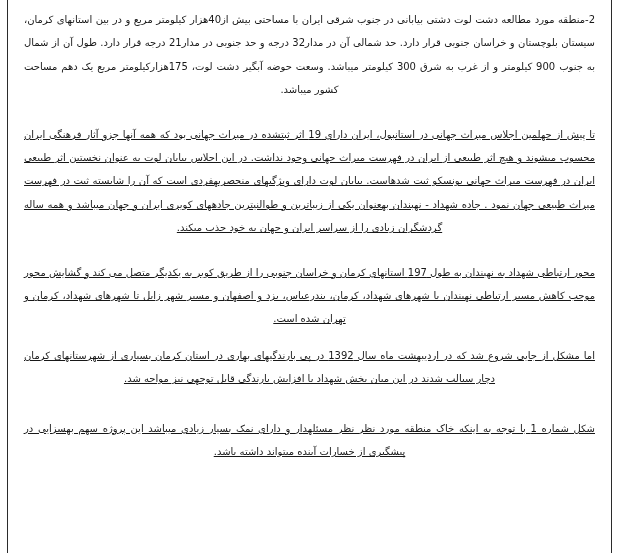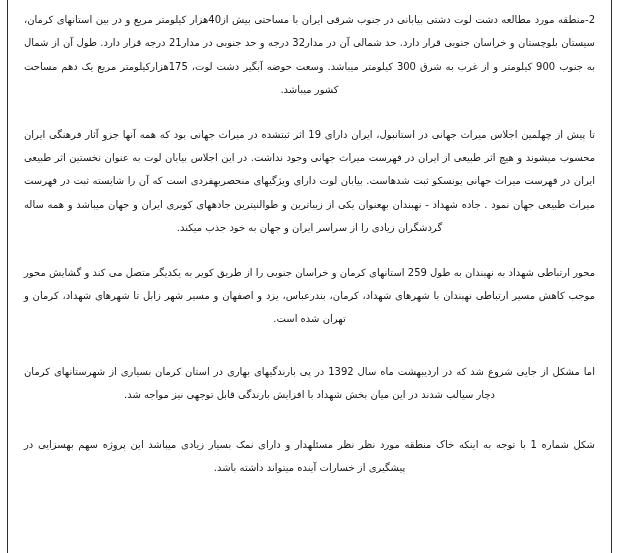--- a/index.html
+++ b/index.html
@@ -46,44 +46,45 @@
   }
   .para {
     margin: 0 0 0 0;
     padding: 0;
     direction: rtl;
     text-align: justify;
     text-align-last: center;
   }
   .para + .para {
     margin-top: 21px;
+    text-decoration: underline;
   }
   
   .para.gap-large {
     margin-top: 26px;
   }
   .para.gap-small {
-    margin-top: 29px;
+    margin-top: 13px;
   }
 </style>
 </head>
 <body>
 
 <div class="page">
 
   <div class="page-rule left"></div>
   <div class="page-rule right"></div>
 
   <div class="doc-body">
 
     <p class="para">2-منطقه مورد مطالعه دشت لوت دشتی بیابانی در جنوب شرقی ایران با مساحتی بیش از40هزار کیلومتر مربع و در بین استانهای کرمان، سیستان بلوچستان و خراسان جنوبی قرار دارد. حد شمالی آن در مدار32 درجه و حد جنوبی در مدار21 درجه قرار دارد. طول آن از شمال به جنوب 900 کیلومتر و از غرب به شرق 300 کیلومتر میباشد. وسعت حوضه آبگیر دشت لوت، 175هزارکیلومتر مربع یک دهم مساحت کشور میباشد.</p>
 
     <p class="para">تا پیش از چهلمین اجلاس میراث جهانی در استانبول، ایران دارای 19 اثر ثبتشده در میراث جهانی بود که همه آنها جزو آثار فرهنگی ایران محسوب میشوند و هیچ اثر طبیعی از ایران در فهرست میراث جهانی وجود نداشت. در این اجلاس بیابان لوت به عنوان نخستین اثر طبیعی ایران در فهرست میراث جهانی یونسکو ثبت شدهاست. بیابان لوت دارای ویژگیهای منحصربهفردی است که آن را شایسته ثبت در فهرست میراث طبیعی جهان نمود . جاده شهداد - نهبندان بهعنوان یکی از زیباترین و طوالنیترین جادههای کویری ایران و جهان میباشد و همه ساله گردشگران زیادی را از سراسر ایران و جهان به خود جذب میکند.</p>
 
-    <p class="para">محور ارتباطی شهداد به نهبندان به طول 259 استانهای کرمان و خراسان جنوبی را از طریق کویر به یکدیگر متصل می کند و گشایش محور موجب کاهش مسیر ارتباطی نهبندان با شهرهای شهداد، کرمان، بندرعباس، یزد و اصفهان و مسیر شهر زابل تا شهرهای شهداد، کرمان و تهران شده است.</p>
+    <p class="para">محور ارتباطی شهداد به نهبندان به طول 197 استانهای کرمان و خراسان جنوبی را از طریق کویر به یکدیگر متصل می کند و گشایش محور موجب کاهش مسیر ارتباطی نهبندان با شهرهای شهداد، کرمان، بندرعباس، یزد و اصفهان و مسیر شهر زابل تا شهرهای شهداد، کرمان و تهران شده است.</p>
 
     <p class="para gap-small">اما مشکل از جایی شروع شد که در اردیبهشت ماه سال 1392 در پی بارندگیهای بهاری در استان کرمان بسیاری از شهرستانهای کرمان دچار سیالب شدند در این میان بخش شهداد با افزایش بارندگی قابل توجهی نیز مواجه شد.</p>
 
 
     <p class="para gap-large">شکل شماره 1 با توجه به اینکه خاک منطقه مورد نظر نظر مسئلهدار و دارای نمک بسیار زیادی میباشد این پروژه سهم بهسزایی در پیشگیری از خسارات آینده میتواند داشته باشد.</p>
 
   </div>
 </div>
 
 </body></html>

